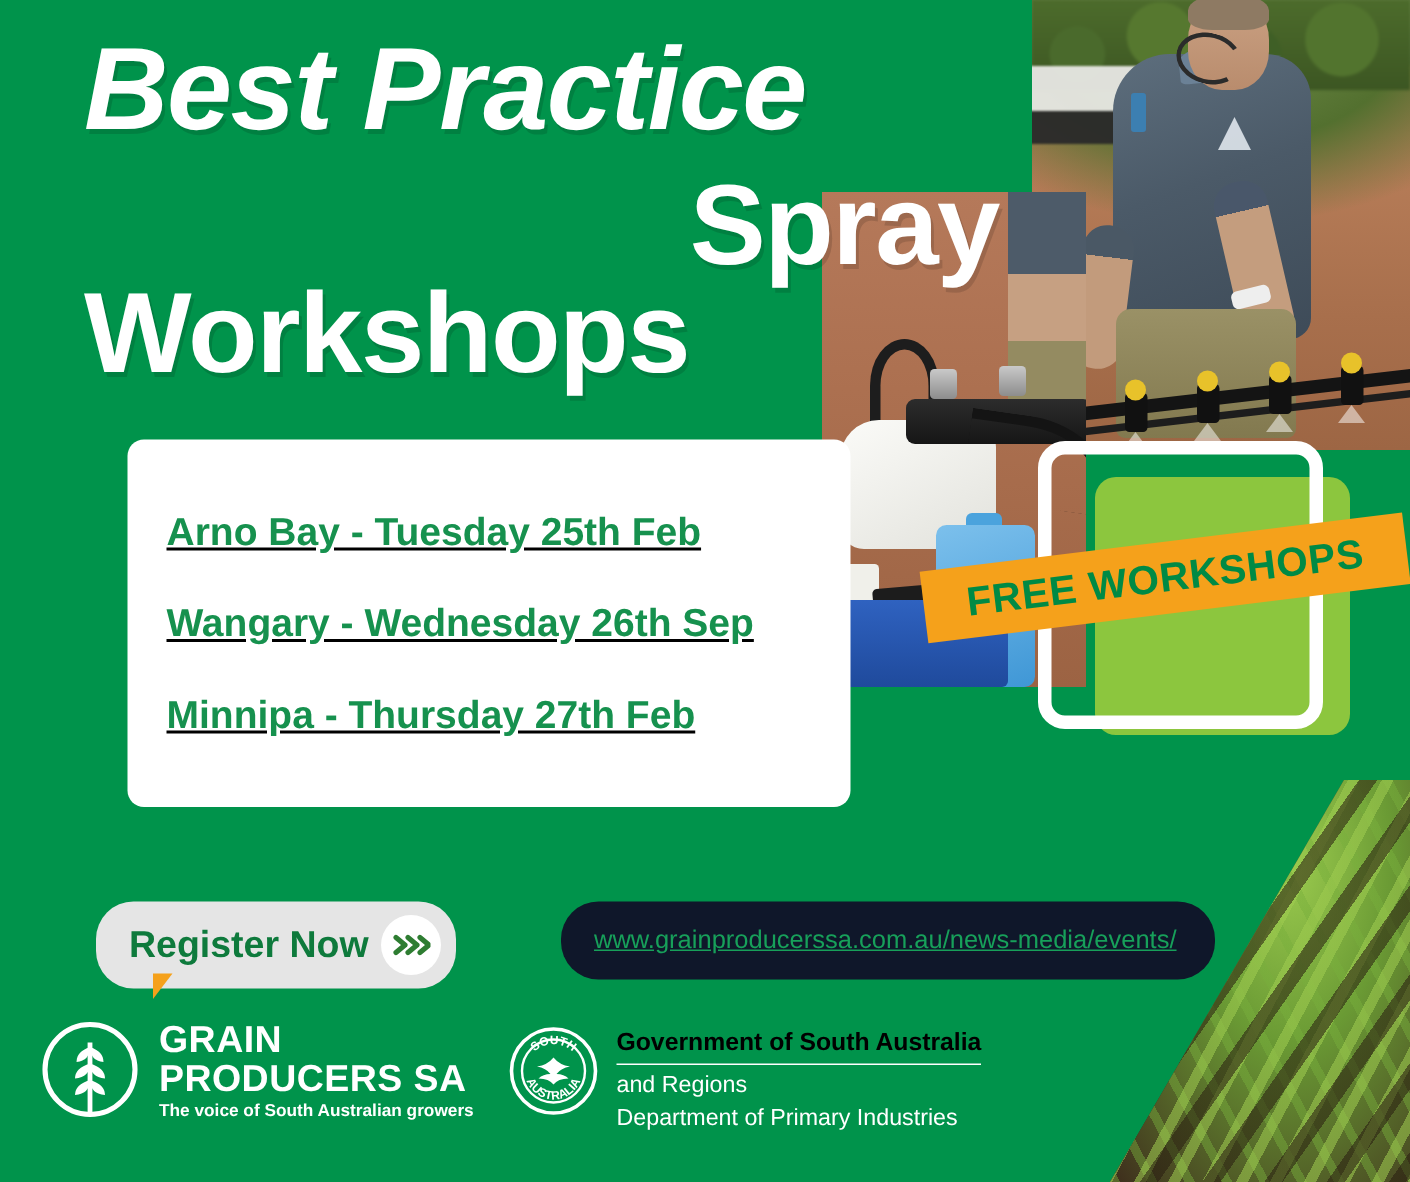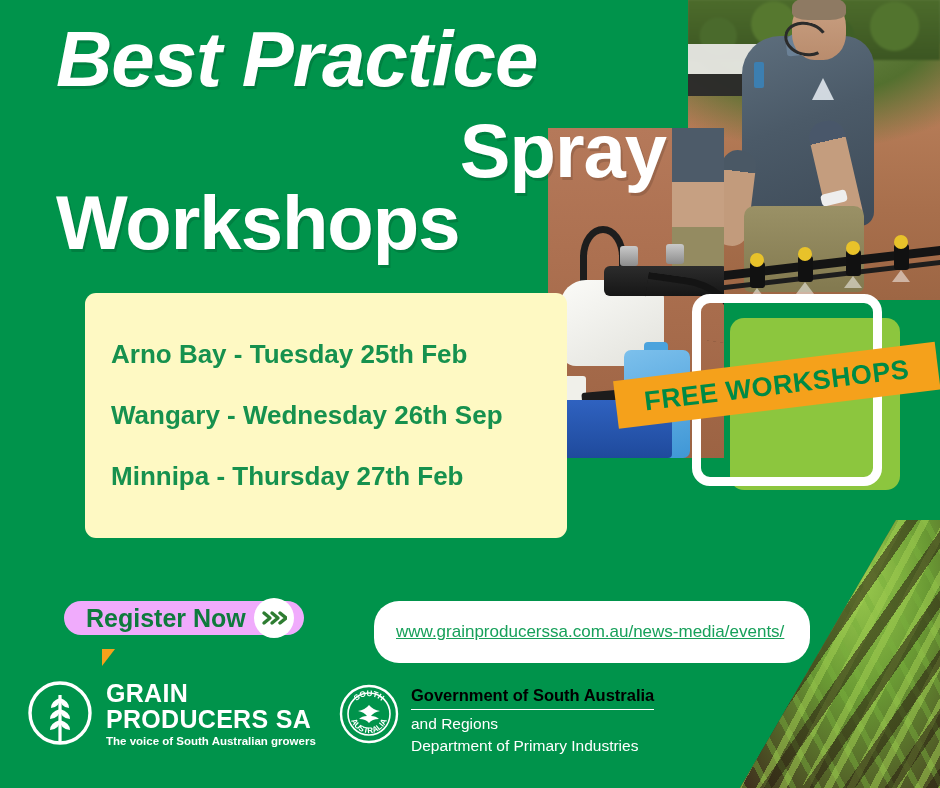--- a/index.html
+++ b/index.html
@@ -204,51 +204,51 @@
     display:flex; align-items:center; justify-content:center;
   }
   .ribbon span {
     color:#008A45; font-size:27px; font-weight:bold; letter-spacing:.5px;
     white-space:nowrap;
   }
 
   
   .events-card {
     position:absolute; left:85px; top:293px; width:482px; height:245px;
-    background:#fef9c3; border-radius:11px;
+    background:#ffffff; border-radius:11px;
     display:flex; flex-direction:column; justify-content:center;
-    padding:0 0 0 26px; gap:30px;
+    padding:0 0 0 26px; gap:30px;text-decoration:underline;
   }
   .event-line {
     color:#16914E; font-size:26px; font-weight:bold; white-space:nowrap;
   }
 
   
   .cta-row { position:absolute; left:64px; top:601px; }
   .reg-btn {
-    position:relative; width:240px; height:34px;
-    background:#f0abfc; border-radius:25px;
+    position:relative; width:240px; height:58px;
+    background:#e5e5e5; border-radius:25px;
     display:flex; align-items:center; padding-left:22px; gap:8px;
   }
   .reg-btn .reg-label {
     color:#0E7A3C; font-size:25px; font-weight:bold; white-space:nowrap;
   }
   .reg-tail {
     position:absolute; left:38px; top:48px; width:0; height:0;
     border-left:13px solid #F5A11B;
     border-bottom:17px solid transparent;
   }
   .chev-circle {
     width:40px; height:40px; border-radius:50%;
     background:#ffffff; display:flex; align-items:center; justify-content:center;
     flex:none;
   }
   .url-pill {
-    position:absolute; left:310px; top:0; width:436px; height:62px;
-    background:#ffffff; border-radius:25px;
+    position:absolute; left:310px; top:0; width:436px; height:52px;
+    background:#0f172a; border-radius:25px;
     display:flex; align-items:center; padding-left:22px;
   }
   .url-pill span {
     color:#17A05A; font-size:17px; text-decoration:underline;
     white-space:nowrap;
   }
 
   
   .gpsa { position:absolute; left:26px; top:679px; display:flex; align-items:flex-start; gap:12px; }
   .gpsa-text { padding-top:2px; }

